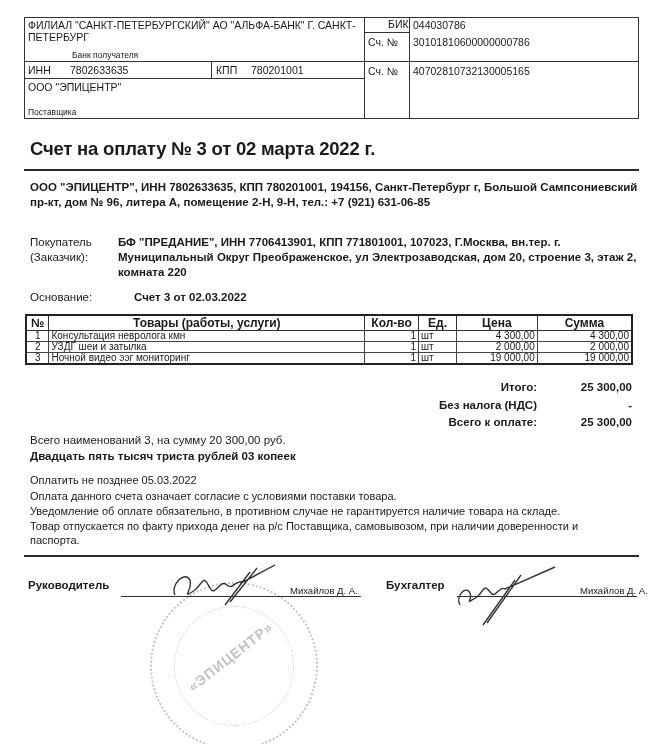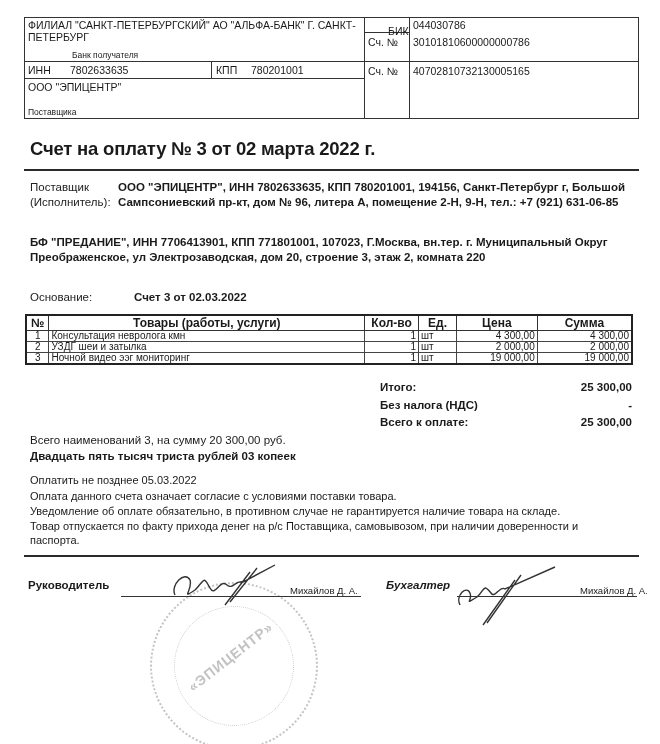--- a/index.html
+++ b/index.html
@@ -20,21 +20,21 @@
   .party .lbl { width: 88px; flex: none; color: #222; }
   .party .val { font-weight: bold; flex: 1; }
 
   table.items { position: absolute; left: 25px; top: 314px; width: 608px; border-collapse: collapse; border: 2px solid #222; font-size: 10px; }
   table.items th { font-size: 12px; font-weight: bold; height: 14px; border: 1.2px solid #333; padding: 0 2px; }
   table.items td { height: 11px; border: 1px solid #444; padding: 0 2px; line-height: 10px; }
   .c-num { text-align: center; }
   .c-right { text-align: right; }
 
   .totals { position: absolute; left: 380px; width: 252px; font-size: 11.5px; font-weight: bold; display: flex; }
-  .totals .tl { width: 157px; }
+  .totals .tl { width: 157px; text-align: right; }
   .totals .tv { flex: 1; text-align: right; }
 
   .text-line { position: absolute; left: 30px; font-size: 11px; line-height: 14px; width: 590px; }
   .bold { font-weight: bold; }
 
   .sig-label { position: absolute; font-size: 11.5px; font-weight: bold; }
   .sig-line { position: absolute; border-top: 1.2px solid #333; }
   .sig-name { position: absolute; font-size: 9.5px; }
 
   .stamp { position: absolute; left: 150px; top: 582px; width: 168px; height: 168px; border-radius: 50%; border: 2px dotted #c4c4c4; transform: rotate(-18deg); }
@@ -55,37 +55,37 @@
   <div class="cell" style="left:226px; top:46px;">780201001</div>
   <div class="hline" style="left:0; top:60px; width:339px;"></div>
   <div class="cell" style="left:3px; top:63px;">ООО "ЭПИЦЕНТР"</div>
   <div class="cell small" style="left:3px; top:88px;">Поставщика</div>
 
   <div class="vline" style="left:339px; top:0; height:100px;"></div>
   <div class="hline" style="left:339px; top:14px; width:45px;"></div>
   <div class="hline" style="left:339px; top:43px; width:274px;"></div>
   <div class="vline" style="left:384px; top:0; height:100px;"></div>
 
-  <div class="cell" style="left:343px; top:7px;padding-left:20px;">БИК</div>
+  <div class="cell" style="left:343px; top:0;padding-left:20px;">БИК</div>
   <div class="cell" style="left:388px; top:1px;">044030786</div>
   <div class="cell" style="left:343px; top:18px;">Сч. №</div>
   <div class="cell" style="left:388px; top:18px;">30101810600000000786</div>
   <div class="cell" style="left:343px; top:47px;">Сч. №</div>
   <div class="cell" style="left:388px; top:47px;">40702810732130005165</div>
 </div>
 
 <div class="title">Счет на оплату № 3 от 02 марта 2022 г.</div>
 <div class="thick-line" style="top:169px;"></div>
 
 <div class="party" style="top:180px;">
-  <div class="lbl">Поставщик (Исполнитель):</div>
   <div class="val">ООО "ЭПИЦЕНТР", ИНН 7802633635, КПП 780201001, 194156, Санкт-Петербург г, Большой Сампсониевский пр-кт, дом № 96, литера А, помещение 2-Н, 9-Н, тел.: +7 (921) 631-06-85</div>
 </div>
 
 <div class="party" style="top:235px;">
+  <div class="lbl">Покупатель (Заказчик):</div>
   <div class="val">БФ "ПРЕДАНИЕ", ИНН 7706413901, КПП 771801001, 107023, Г.Москва, вн.тер. г. Муниципальный Округ Преображенское, ул Электрозаводская, дом 20, строение 3, этаж 2, комната 220</div>
 </div>
 
 <div class="party" style="top:290px;gap:16px;">
   <div class="lbl">Основание:</div>
   <div class="val">Счет 3 от 02.03.2022</div>
 </div>
 
 <table class="items">
   <colgroup>
@@ -162,18 +162,18 @@
   <div class="stamp-text">«ЭПИЦЕНТР»</div>
 </div>
 
 <div class="sig-label" style="left:28px; top:579px;">Руководитель</div>
 <div class="sig-line" style="left:121px; top:596px; width:240px;"></div>
 <svg style="position:absolute; left:165px; top:560px;" width="120" height="60">
   <path d="M10 35 C 5 25, 20 10, 25 20 C 28 30, 15 40, 30 30 C 40 20, 38 15, 45 28 C 50 38, 55 18, 62 25 C 68 30, 70 20, 78 22 L 110 5 M 60 45 L 85 12 M 65 42 L 92 8" stroke="#333" stroke-width="1.4" fill="none"></path>
 </svg>
 <div class="sig-name" style="left:290px; top:585px;">Михайлов Д. А.</div>
 
-<div class="sig-label" style="left:386px; top:579px;font-style:italic;">Бухгалтер</div>
+<div class="sig-label" style="left:386px; top:579px;">Бухгалтер</div>
 <div class="sig-line" style="left:457px; top:596px; width:180px;"></div>
 <svg style="position:absolute; left:455px; top:565px;" width="110" height="65">
   <path d="M5 40 C 0 30, 12 20, 15 28 C 18 36, 8 40, 22 32 C 30 25, 28 18, 36 28 C 40 34, 45 20, 50 24 L 100 2 M 28 60 L 60 15 M 32 58 L 66 10" stroke="#333" stroke-width="1.4" fill="none"></path>
 </svg>
 <div class="sig-name" style="left:580px; top:585px;">Михайлов Д. А.</div>
 
 </body></html>

